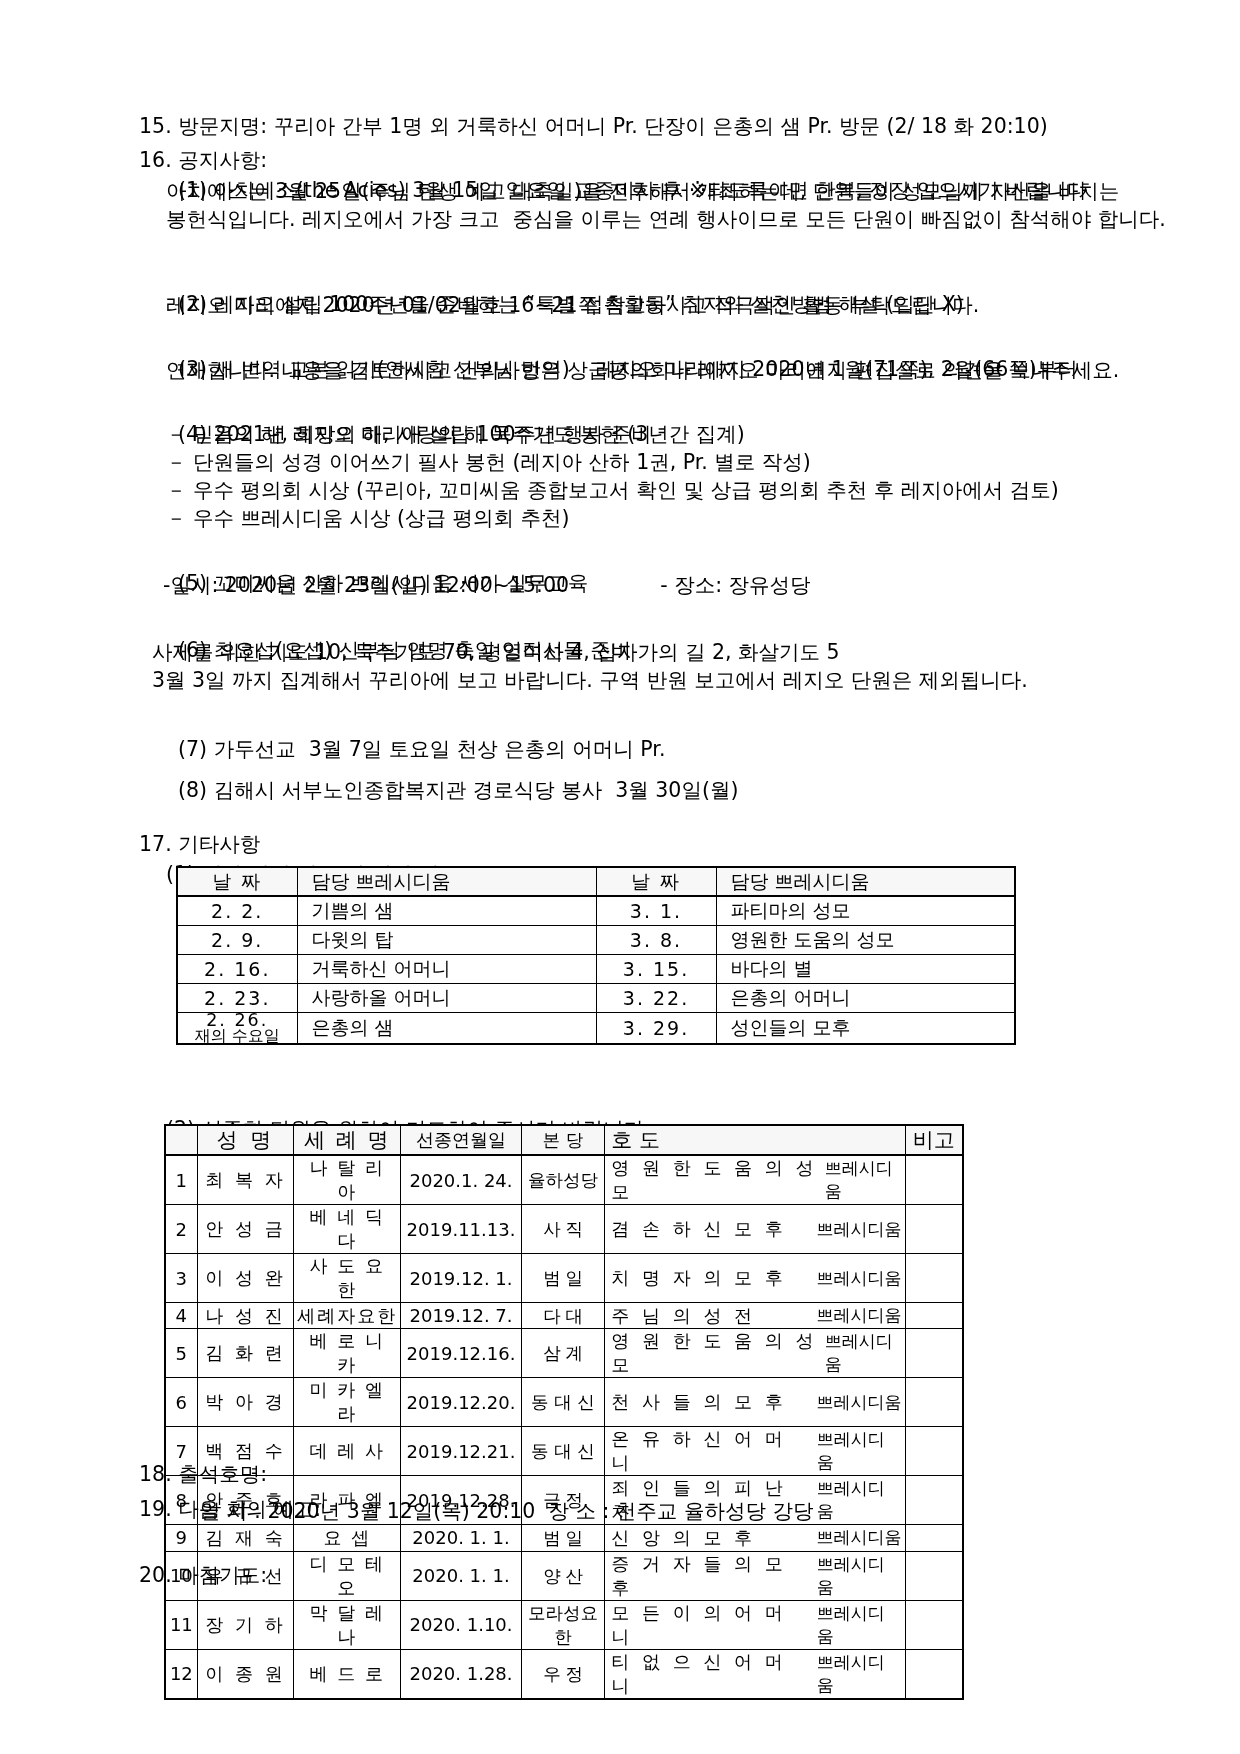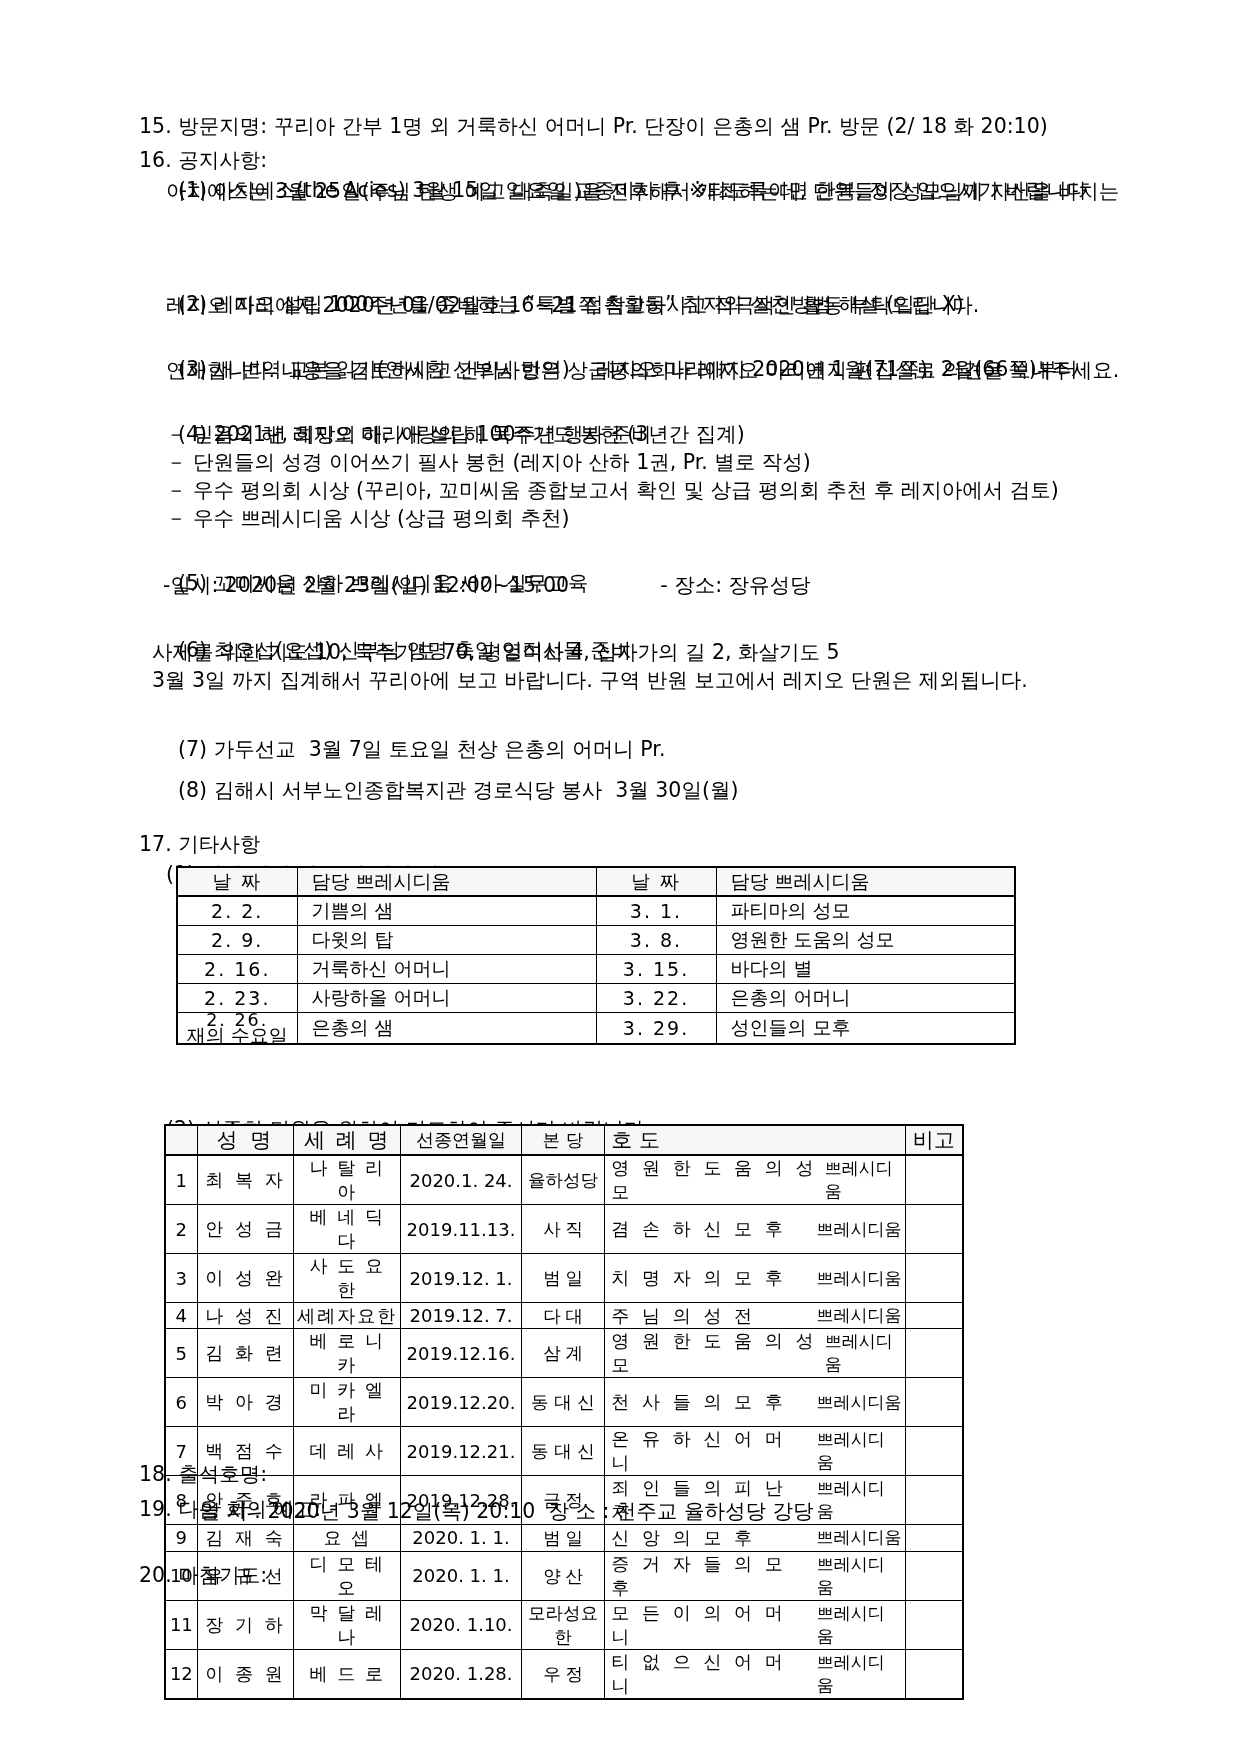--- a/index.html
+++ b/index.html
@@ -65,21 +65,21 @@
   .tbl-mass .c-pres {
     width: 299px;
     text-align: left;
     padding-left: 14px;
   }
   .date-2line {
     line-height: 15px;
     padding: 1px 0;
     font-size: 17.5px;
   }
-  .date-2line .sub { font-size: 19px; display:block; letter-spacing: 0px;}
+  .date-2line .sub { font-size: 16px; display:block; letter-spacing: 0px;}
 
   .tbl-dec {
     position: absolute;
     left: 164px;
     top: 1030px;
     width: 800px;
     border: 2.2px solid #000;
   }
   .tbl-dec th, .tbl-dec td {
     border: 1px solid #000;
@@ -121,20 +121,21 @@
   </div>
 
   <div class="num-item lvl1" style="top:118px;">
     <span>16.</span><span> </span><span>공지사항:</span>
   </div>
 
   <div class="num-item lvl3" style="top:148px;">
     <span>(1)</span><span> </span><span>아치에스(the Acies) 3월 15일 일요일 교중미사 후 ※되도록이면 한복, 정장 입으시기 바랍니다</span>
   </div>
   <div class="num-item" style="left:166px; top:177px;">아치에스는 3월 25일(주님 탄생 예고 대축일)을 전후해서 개최하는데, 단원들이 성모님께 자신을 바치는</div>
+  <div class="num-item" style="left:166px; top:205px;">봉헌식입니다. 레지오에서 가장 크고  중심을 이루는 연례 행사이므로 모든 단원이 빠짐없이 참석해야 합니다.</div>
 
   <div class="num-item lvl3" style="top:262px;">
     <span>(2)</span><span> </span><span>레지오 설립 100주년을 준비하는 “특별 접촉활동” 취지와 실천방법 해설 (입단 X)</span>
   </div>
   <div class="num-item" style="left:166px; top:291px;">레지오 마리애지 2020년 01/02월호 16~21쪽 참고하시고 적극적인 활동 부탁드립니다.</div>
 
   <div class="num-item lvl3" style="top:327px;">
     <span>(3)</span><span> </span><span>새 번역 교본 읽기(안세환 신부님 번역)    레지오 마리애지 2020년 1월(71쪽), 2월(66쪽)부터</span>
   </div>
   <div class="num-item" style="left:166px; top:356px;">연재합니다. 내용을 검토하시고 건의사항은 상급평의회나 레지오 마리애지 편집실로 의견을 보내주세요.</div>

